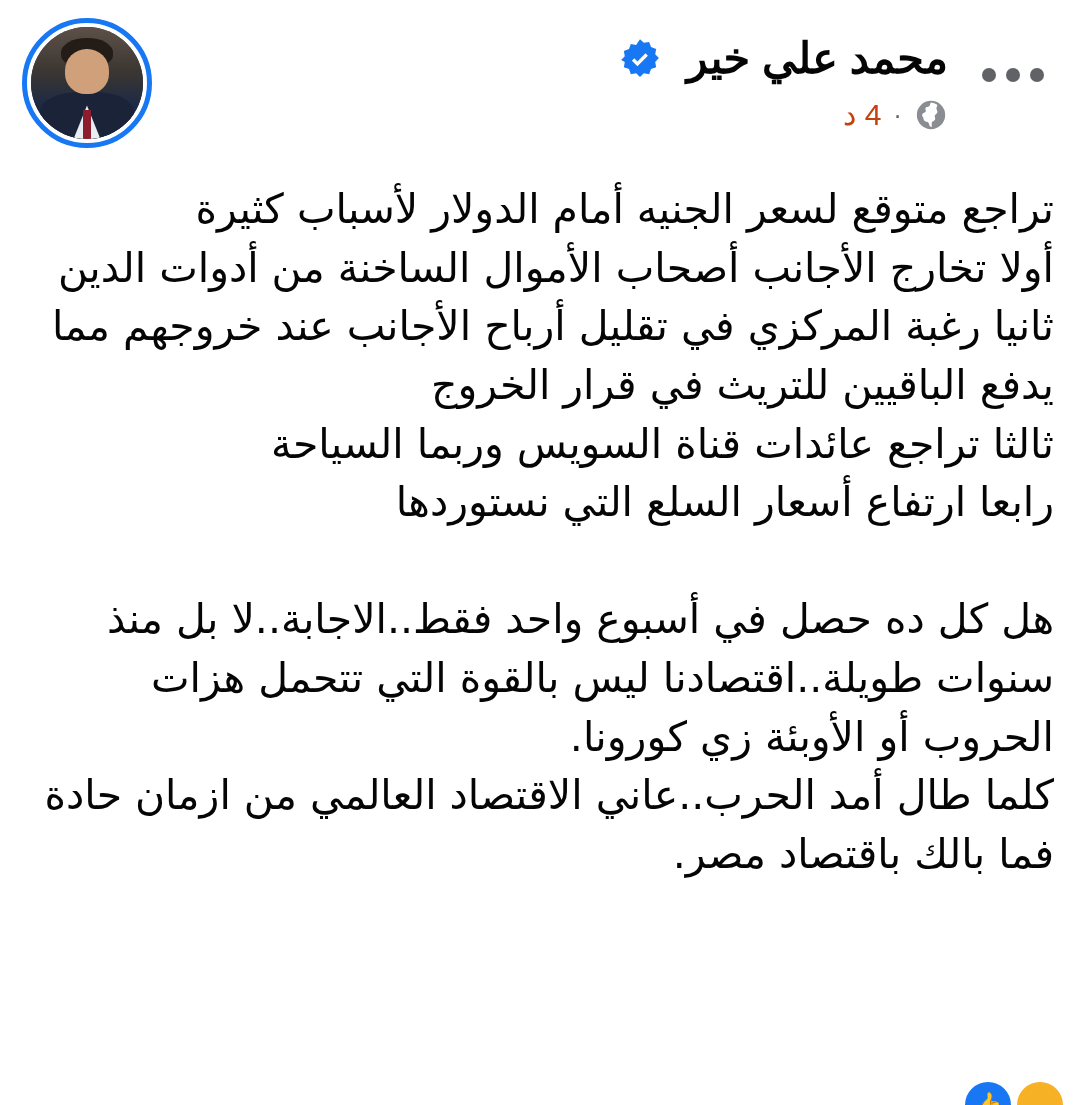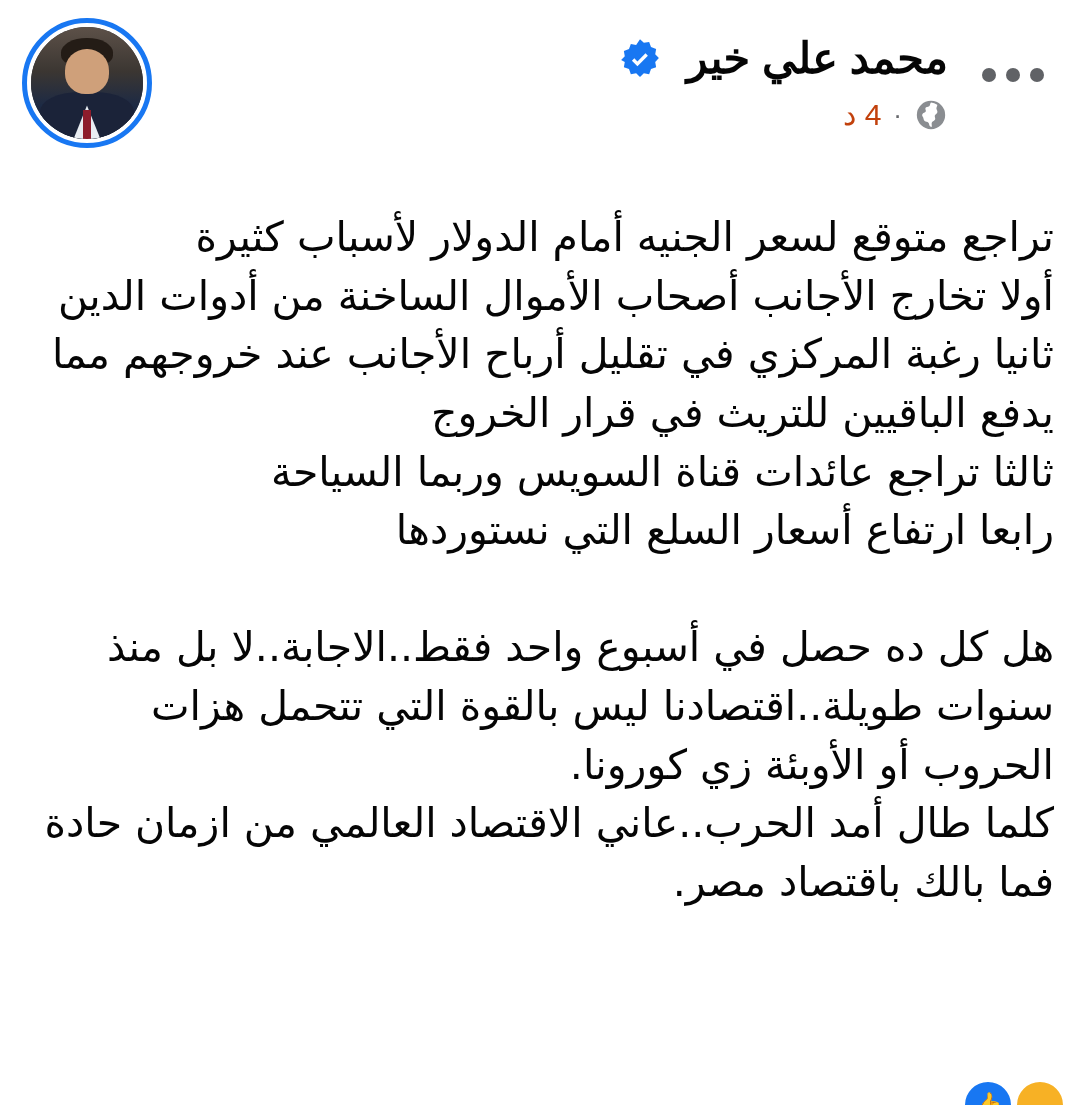--- a/index.html
+++ b/index.html
@@ -178,21 +178,20 @@
   }
   .post-text {
     font-size: 41px;
     line-height: 1.43;
     color: #050505;
     text-align: right;
     white-space: pre-wrap;
     word-wrap: break-word;
     direction: rtl;
     font-family: "DejaVu Sans", "Liberation Sans", sans-serif;
-    margin-top: 28px;
   }
 
   
   .reactions-row {
     position: absolute;
     bottom: 0;
     right: 0;
     left: 0;
     height: 26px;
     padding: 0 28px;

